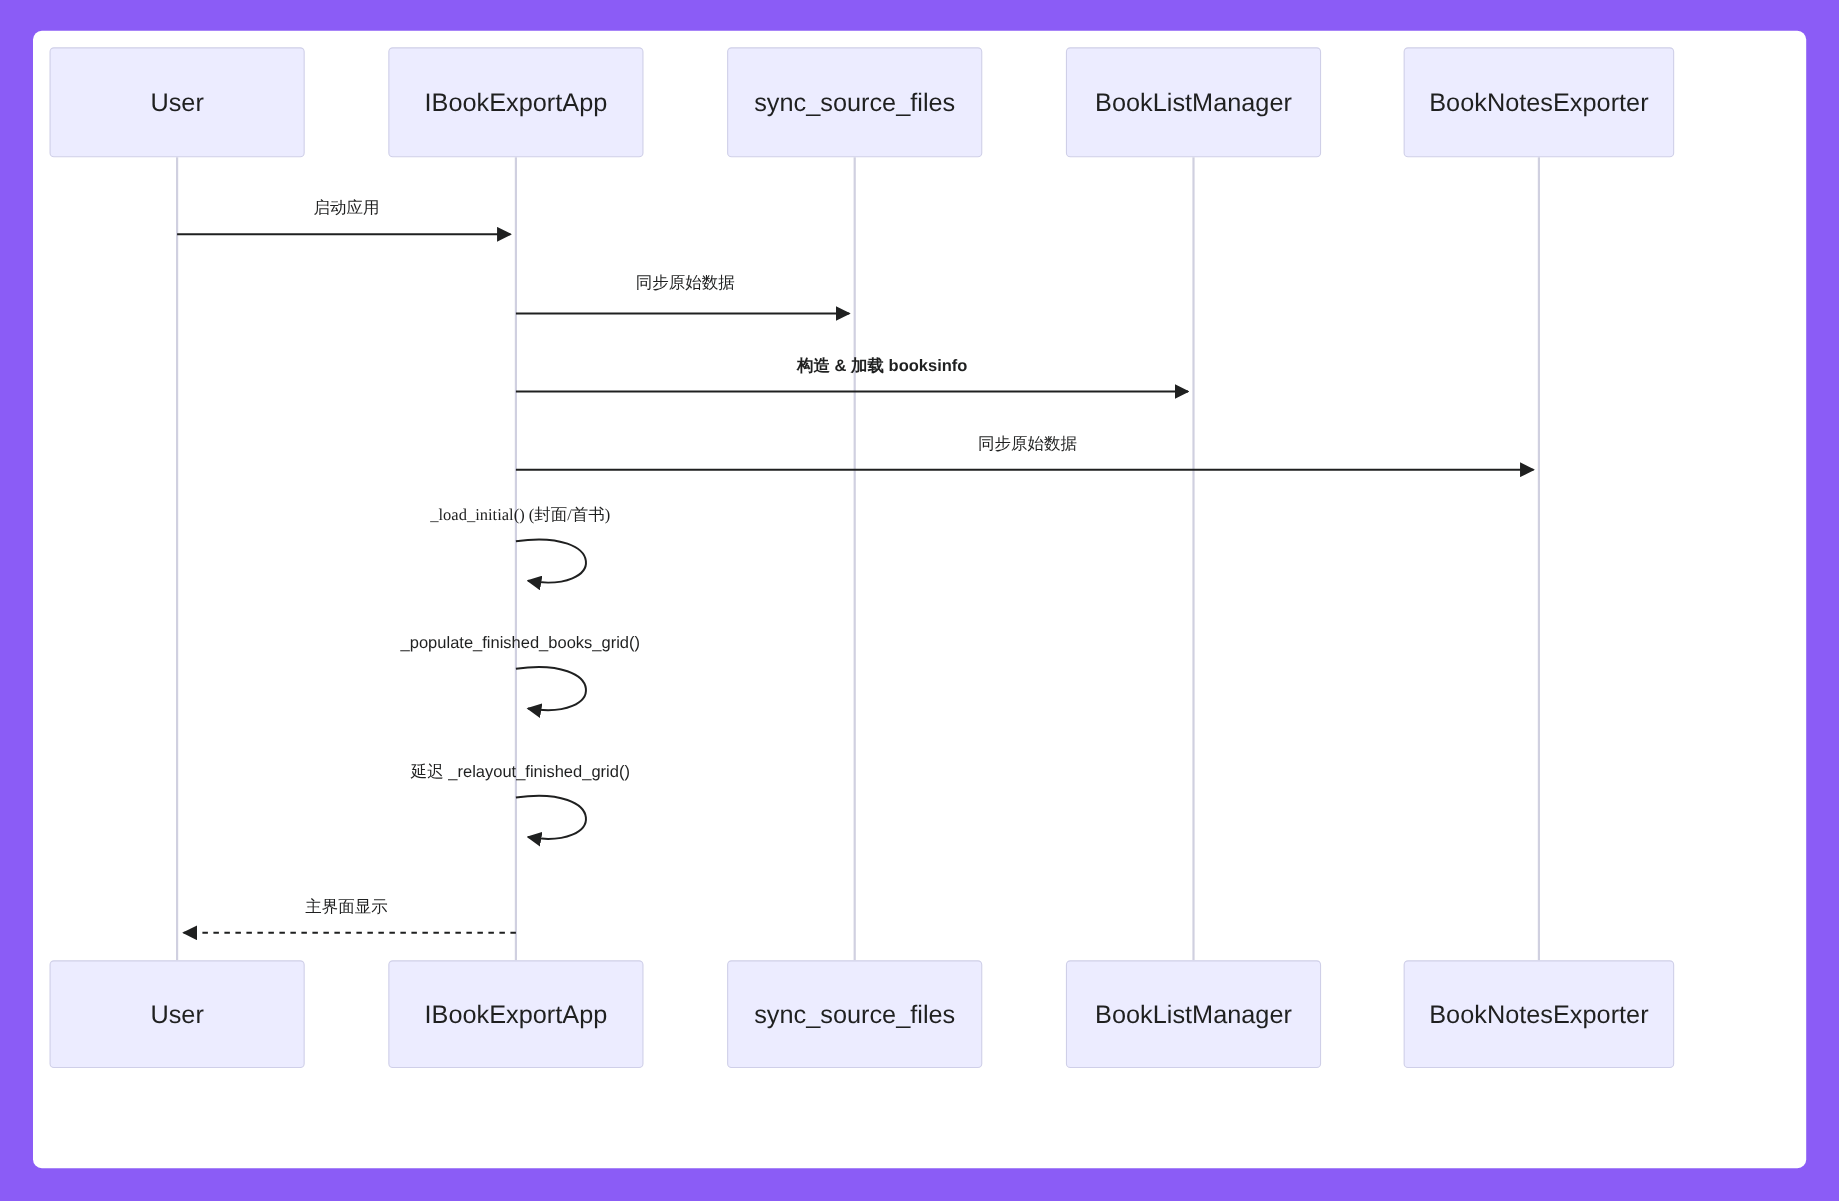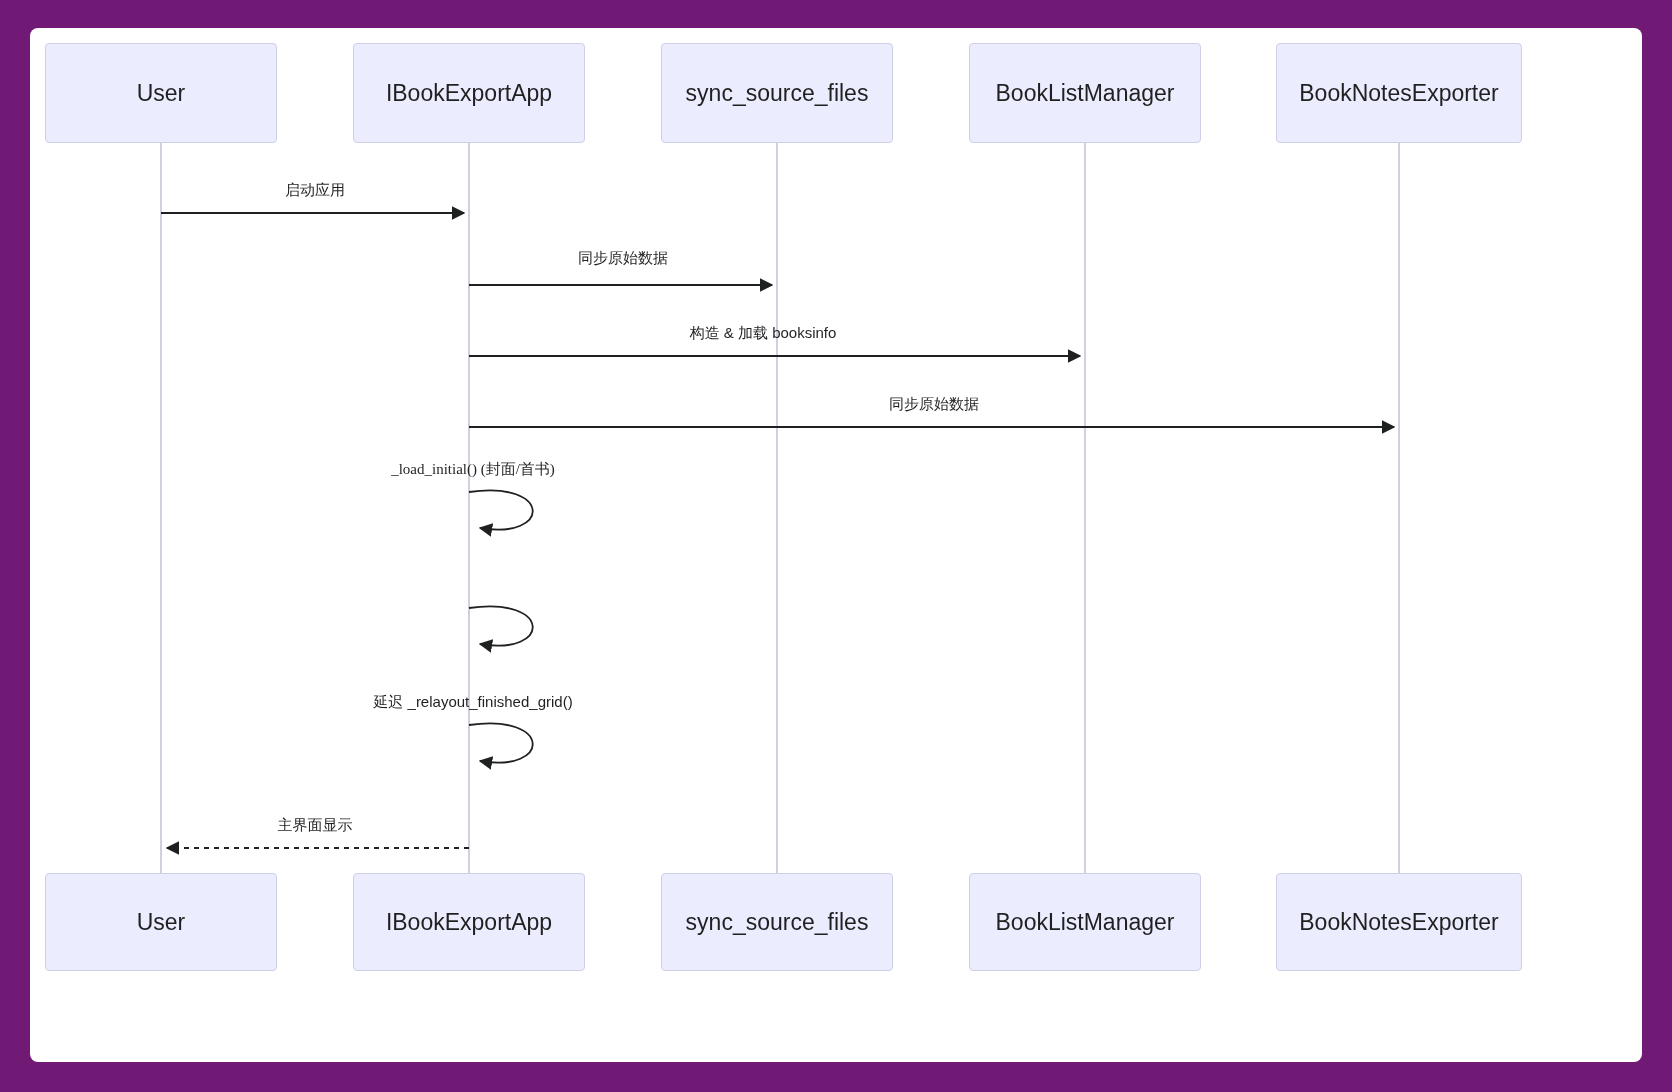--- a/index.html
+++ b/index.html
@@ -1,19 +1,19 @@
 <!DOCTYPE html>
 <html><head>
 <meta charset="utf-8">
 <style>
   html,body { margin:0; padding:0; background:#000; }
   .frame {
     position:relative;
     width:1672px; height:1092px;
-    background:#701a75;
+    background:#8b5cf6;
     font-family:"Liberation Sans", sans-serif;
     overflow:hidden;
   }
   .panel {
     position:absolute; left:30px; top:28px;
     width:1612px; height:1034px;
     background:#fff;
     border-radius:8px;
   }
   .overlay {
@@ -85,23 +85,24 @@
     </div>
     <div class="participant top" style="left:939px; top:15px;">
       <span>BookListManager</span>
     </div>
     <div class="participant top" style="left:1246px; top:15px; width:246px;">
       <span>BookNotesExporter</span>
     </div>
 
     <div class="msg-label" style="left:285px; top:153px;">启动应用</div>
     <div class="msg-label" style="left:593px; top:221px;">同步原始数据</div>
-    <div class="msg-label" style="left:733px; top:296px;">构造 &amp; 加载 booksinfo</div>
+    <div class="msg-label" style="left:772px; top:296px;font-weight:bold;">构造 &amp; 加载 booksinfo</div>
     <div class="msg-label" style="left:904px; top:367px;">同步原始数据</div>
     <div class="msg-label" style="left:443px; top:432px;font-family:Liberation Serif, serif;">_load_initial() (封面/首书)</div>
+    <div class="msg-label" style="left:443px; top:548px;">_populate_finished_books_grid()</div>
     <div class="msg-label" style="left:443px; top:665px;">延迟 _relayout_finished_grid()</div>
     <div class="msg-label" style="left:285px; top:788px;text-align:center;">主界面显示</div>
 
     <div class="participant bottom" style="left:15px;  top:845px;">
       <span>User</span>
     </div>
     <div class="participant bottom" style="left:323px; top:845px;">
       <span>IBookExportApp</span>
     </div>
     <div class="participant bottom" style="left:631px; top:845px;">

